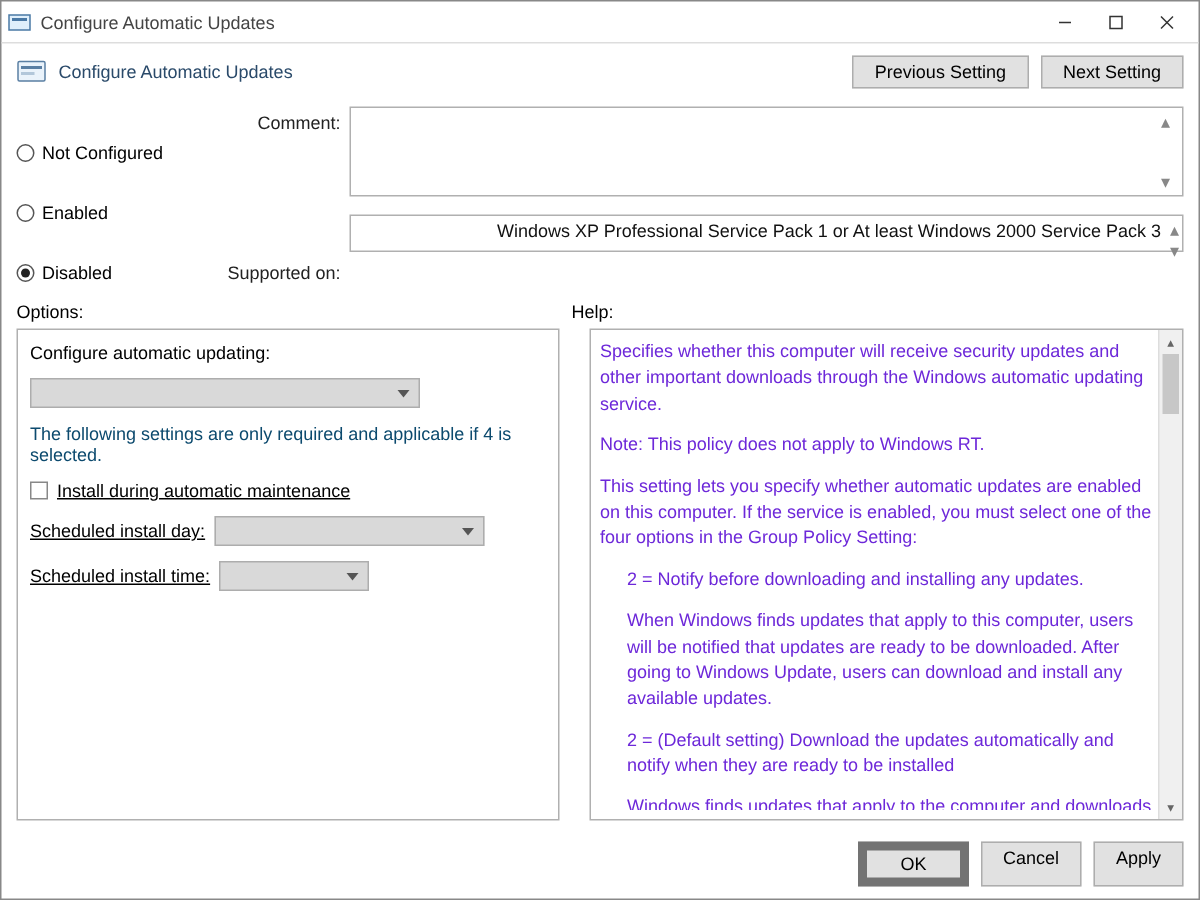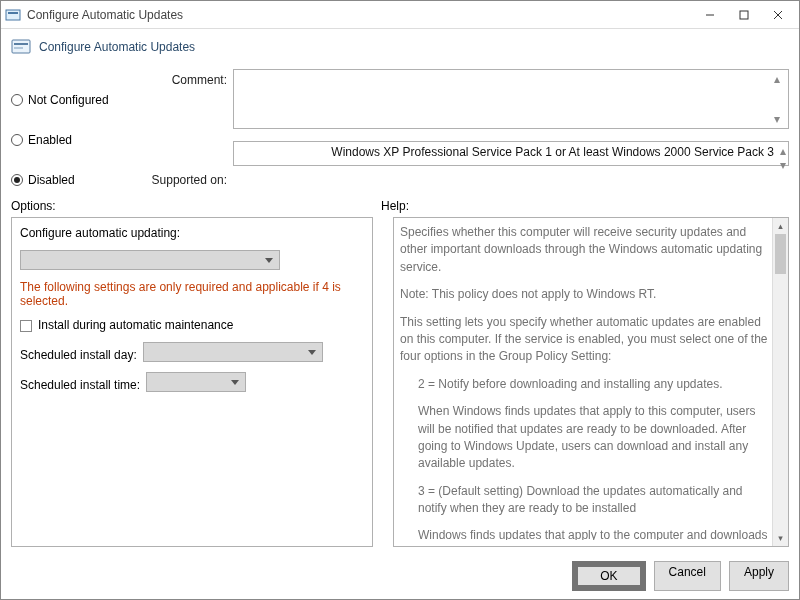--- a/index.html
+++ b/index.html
@@ -29,31 +29,31 @@
 .sect-labels .lbl-options { width: 370px; }
 .lower { display:flex; gap:20px; padding: 0 10px 6px 10px; flex:1; min-height:0; }
 .panel { border:1px solid #b0b0b0; background:#fff; padding:8px; overflow:hidden; position:relative; }
 .panel.options { width: 362px; display:flex; flex-direction:column; gap:10px; }
 .panel.help { flex:1; }
 .dropdown { border:1px solid #adadad; background:#d9d9d9; height:20px; position:relative; }
 .dropdown::after { content:""; position:absolute; right:6px; top:7px; border-left:4px solid transparent; border-right:4px solid transparent; border-top:5px solid #555; }
 .dd-wide { width: 260px; }
 .dd-med { width: 180px; }
 .dd-sm { width: 100px; }
-.row { display:flex; align-items:flex-end; gap:6px; }
+.row { display:flex; align-items:center; gap:6px;text-decoration:underline; }
 .checkbox { width:12px; height:12px; border:1px solid #888; background:#fff; display:inline-block; }
-.help-content { position:absolute; inset:6px 18px 6px 6px; overflow:hidden; line-height:1.45; color:#737373; }
+.help-content { position:absolute; inset:6px 18px 6px 6px; overflow:hidden; line-height:1.45; color:#6d28d9; }
 .help-content p { margin: 0 0 10px 0; }
 .help-content .indent { padding-left: 18px; }
 .vscroll { position:absolute; right:0; top:0; bottom:0; width:16px; background:#f0f0f0; border-left:1px solid #ddd; }
 .vscroll .arrow { height:16px; display:flex; align-items:center; justify-content:center; color:#666; font-size:9px;}
 .vscroll .thumb { position:absolute; left:2px; right:2px; top:16px; height:40px; background:#c7c7c7; }
 .footer { display:flex; justify-content:flex-end; gap:8px; padding:8px 10px; }
 .btn.primary { border:6px solid #737373; padding:2px 22px; background:#e1e1e1; }
-.muted { color:#c2410c; }
+.muted { color:#0c4a6e; }
 </style>
 </head>
 <body>
 
 <div class="window">
   <div class="titlebar">
     <span class="icon">
       <svg viewBox="0 0 16 16">
           <rect x="1" y="3" width="14" height="10" fill="#dfeffb" stroke="#4a79a5"></rect>
           <rect x="3" y="5" width="10" height="2" fill="#4a79a5"></rect>
@@ -80,20 +80,24 @@
 
   <div class="header">
     <span class="hdr-icon">
       <svg viewBox="0 0 20 20">
           <rect x="1" y="3" width="18" height="13" rx="1" fill="#eaf3fb" stroke="#5a7fa3"></rect>
           <rect x="3" y="6" width="14" height="2" fill="#5a7fa3"></rect>
           <rect x="3" y="10" width="9" height="2" fill="#b2c7da"></rect>
         </svg>
     </span>
     <span class="hdr-title">Configure Automatic Updates</span>
+    <div class="navbtns">
+      <div class="btn">Previous Setting</div>
+      <div class="btn">Next Setting</div>
+    </div>
   </div>
 
   <div class="mid">
     <div class="radios">
       <div class="radio-row">
         <span class="radio"></span>
         <span>Not Configured</span>
       </div>
       <div class="radio-row">
         <span class="radio"></span>
@@ -149,21 +153,21 @@
       </div>
     </div>
 
     <div class="panel help">
       <div class="help-content">
         <p>Specifies whether this computer will receive security updates and other important downloads through the Windows automatic updating service.</p>
         <p>Note: This policy does not apply to Windows RT.</p>
         <p>This setting lets you specify whether automatic updates are enabled on this computer. If the service is enabled, you must select one of the four options in the Group Policy Setting:</p>
         <p class="indent">2 = Notify before downloading and installing any updates.</p>
         <p class="indent">When Windows finds updates that apply to this computer, users will be notified that updates are ready to be downloaded. After going to Windows Update, users can download and install any available updates.</p>
-        <p class="indent">3 = (Default setting) Download the updates automatically and notify when they are ready to be installed</p>
+        <p class="indent">2 = (Default setting) Download the updates automatically and notify when they are ready to be installed</p>
         <p class="indent">Windows finds updates that apply to the computer and downloads them in the background (the user is not notified or interrupted during this process). When the downloads are complete, users will be notified that they are ready to</p>
       </div>
       <div class="vscroll">
         <div class="arrow">▴</div>
         <div class="thumb"></div>
         <div class="arrow" style="position:absolute;bottom:0;left:0;right:0">▾</div>
       </div>
     </div>
   </div>
 

